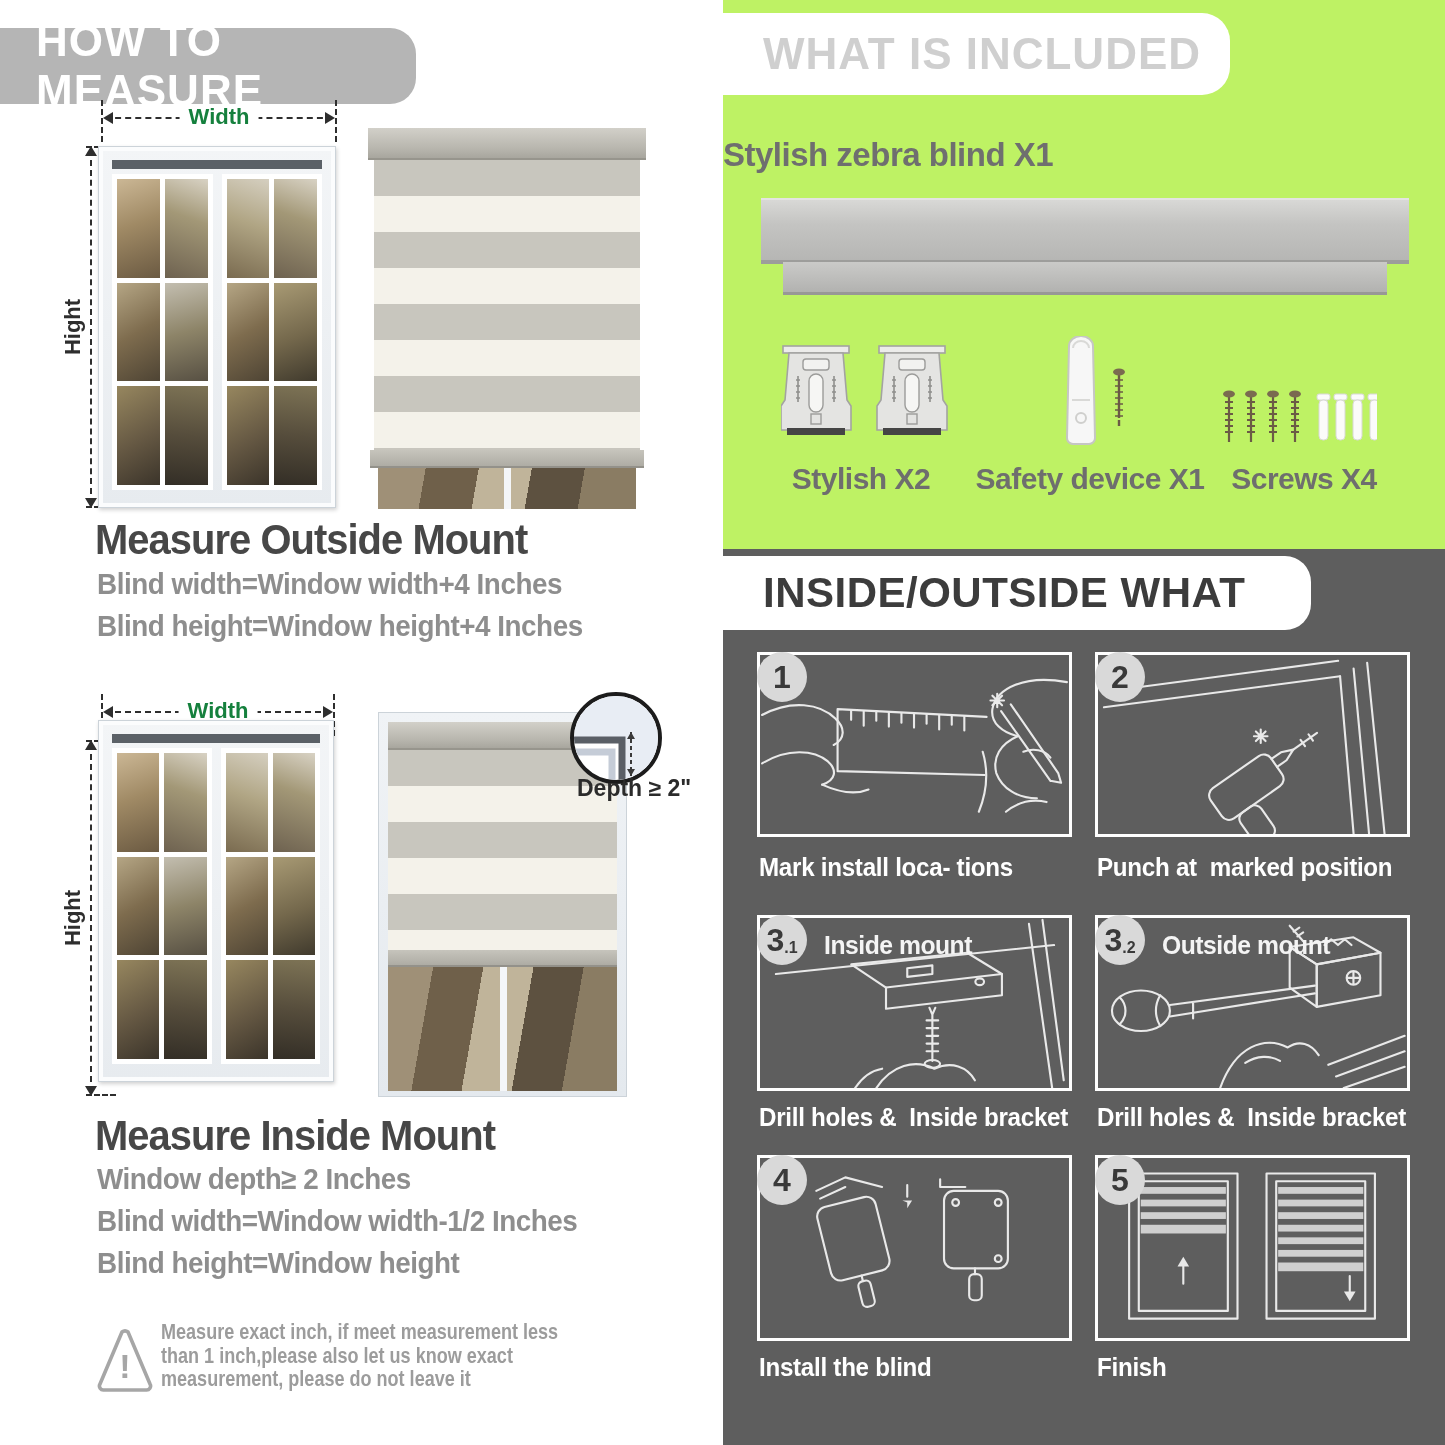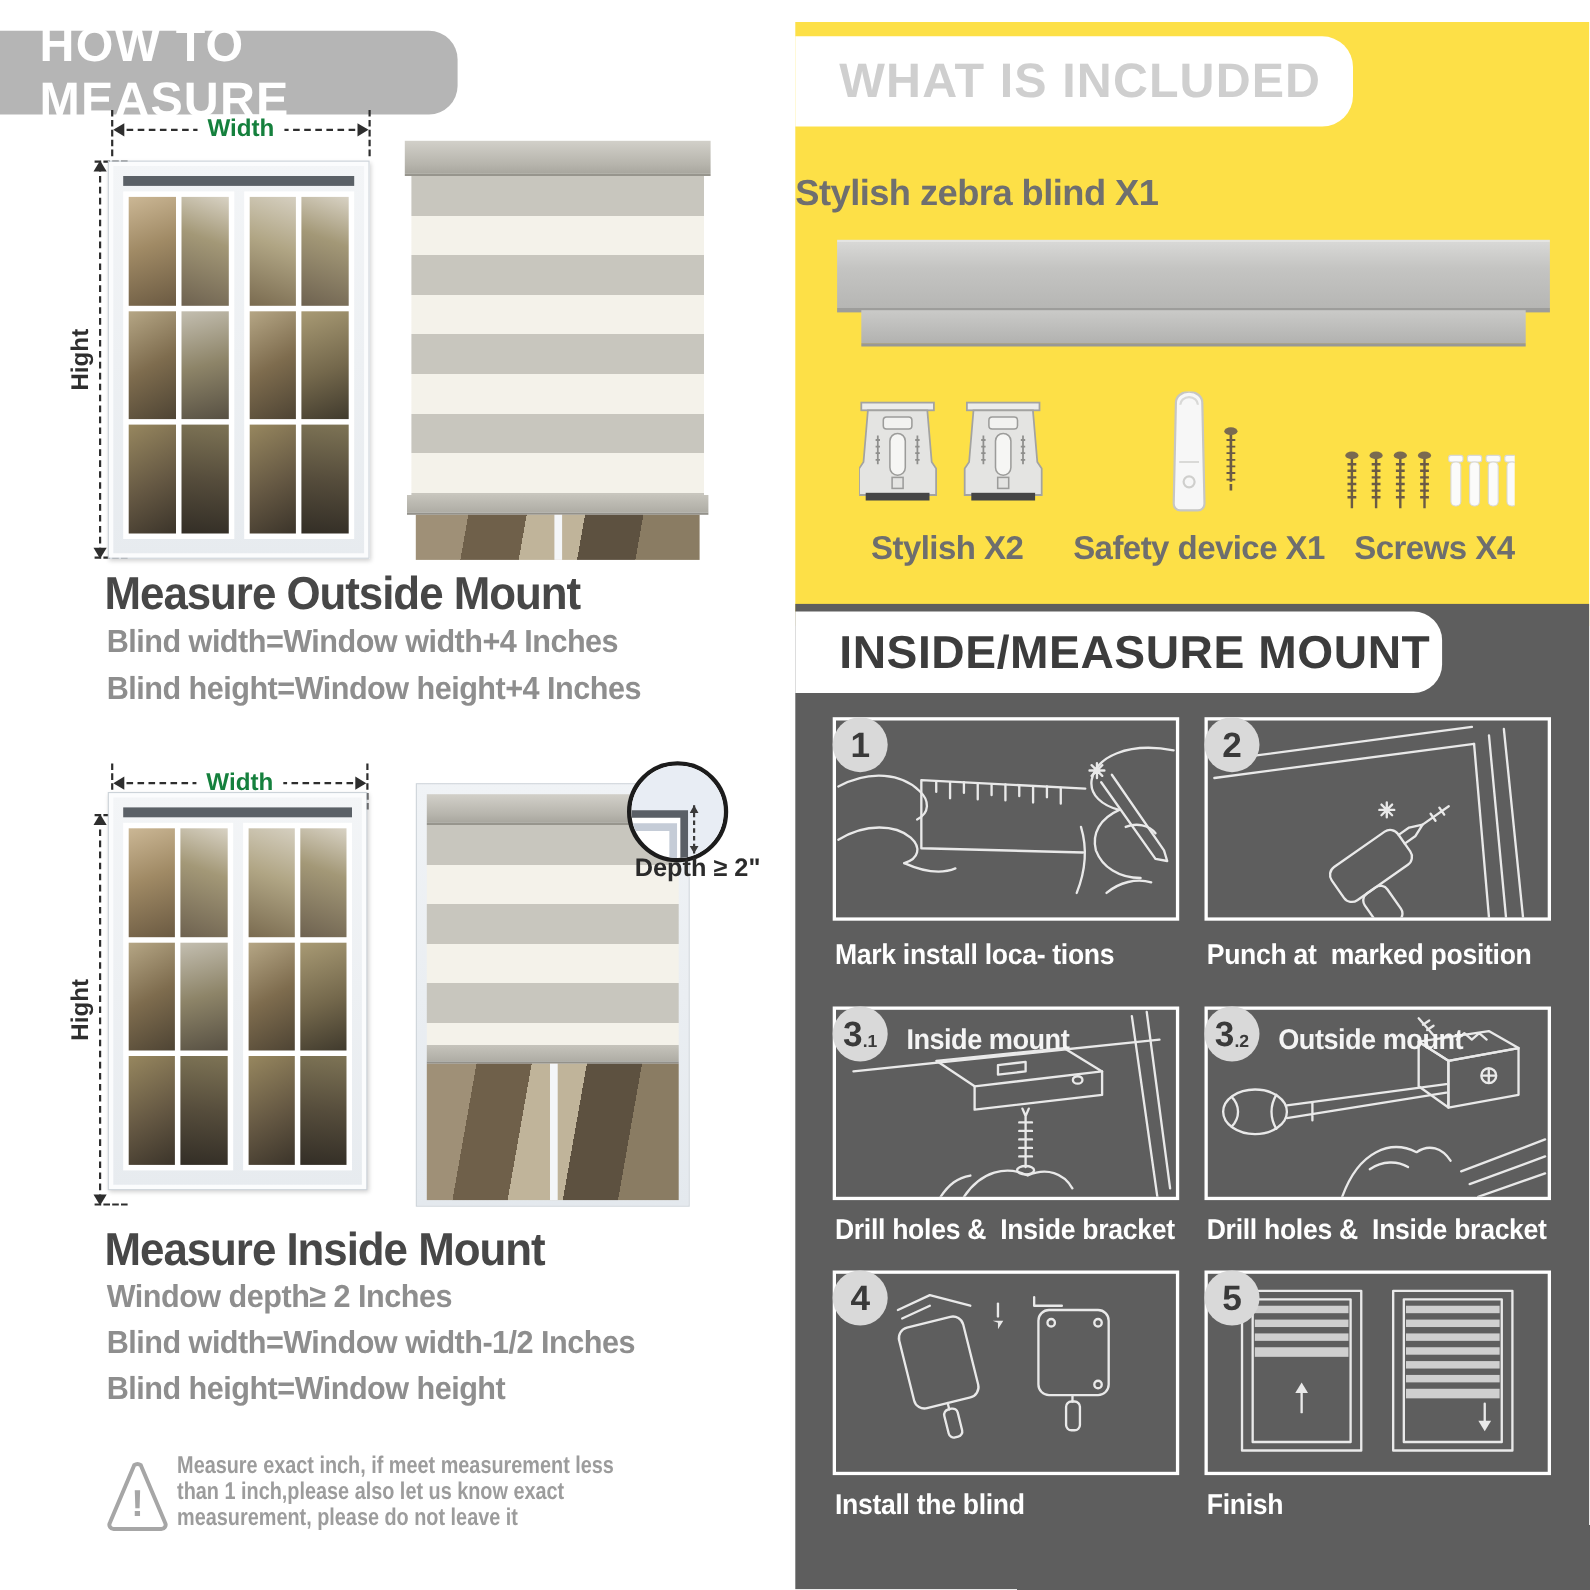--- a/index.html
+++ b/index.html
@@ -78,21 +78,21 @@
   .circle-detail{position:absolute;width:84px;height:84px;border:4px solid #1c1c1c;
                  border-radius:50%;background:#fff;overflow:hidden;}
   .depth-label{position:absolute;margin:0;color:#2b2b2b;font-size:23px;font-weight:bold;white-space:pre;}
 
   
   .warn-text{position:absolute;left:161px;top:1320px;width:520px;}
   .warn-text p{margin:0;color:#9c9c9c;font-size:22px;font-weight:bold;line-height:23.5px;
                transform:scaleX(.82);transform-origin:0 50%;white-space:pre;}
 
   
-  .inc-panel{position:absolute;left:723px;top:0;width:722px;height:549px;background:#fde047;margin-top:20px;}
+  .inc-panel{position:absolute;left:723px;top:0;width:722px;height:549px;background:#bef264;}
   .blind-label{position:absolute;left:0;right:30px;top:136px;margin:0;text-align:left;
                color:#6f6f6f;font-size:33px;font-weight:bold;letter-spacing:-.5px;}
   .rail-top{position:absolute;left:38px;top:198px;width:648px;height:60px;
             background:linear-gradient(180deg,#d8d8d6,#c4c4c2 40%,#b6b6b4);
             border-top:2px solid #e4e4e2;border-bottom:4px solid #9d9d9b;}
   .rail-bot{position:absolute;left:60px;top:262px;width:604px;height:30px;
             background:linear-gradient(180deg,#cacac8,#b2b2b0);border-bottom:3px solid #989896;}
   .item-label{position:absolute;top:462px;margin:0;text-align:center;color:#6e6e6e;
               font-size:30px;font-weight:bold;letter-spacing:-.5px;}
 
@@ -334,21 +334,21 @@
         </g>
     </svg>
 
     <p class="item-label" style="left:48px;width:180px;">Stylish X2</p>
     <p class="item-label" style="left:246px;width:242px;">Safety device X1</p>
     <p class="item-label" style="left:490px;width:182px;">Screws X4</p>
   </section>
 
   <section class="mount-panel">
     <div class="banner banner-mount">
-      <span>INSIDE/MEASURE MOUNT</span>
+      <span>INSIDE/OUTSIDE WHAT</span>
     </div>
 
     <div class="step" style="left:34px;top:103px;height:185px;">
       <svg class="art" viewBox="0 0 315 185">
         <path d="M0,62 C30,46 60,50 76,66 C86,75 86,87 74,93"></path>
         <path d="M0,112 C26,96 54,98 68,110 C78,119 76,130 62,134"></path>
         <path d="M62,134 C82,143 98,144 110,139"></path>
         <path d="M78,56 L232,64 M78,120 L230,124 M78,56 L78,120"></path>
         <path d="M92,57 v10 M105,58 v15 M118,58 v10 M131,59 v15 M144,60 v10 M157,60 v15 M170,61 v10 M183,62 v15 M196,62 v10 M209,63 v15"></path>
         <path d="M236,47 h14 M243,40 v14 M238,42 l10,10 M248,42 l-10,10"></path>

